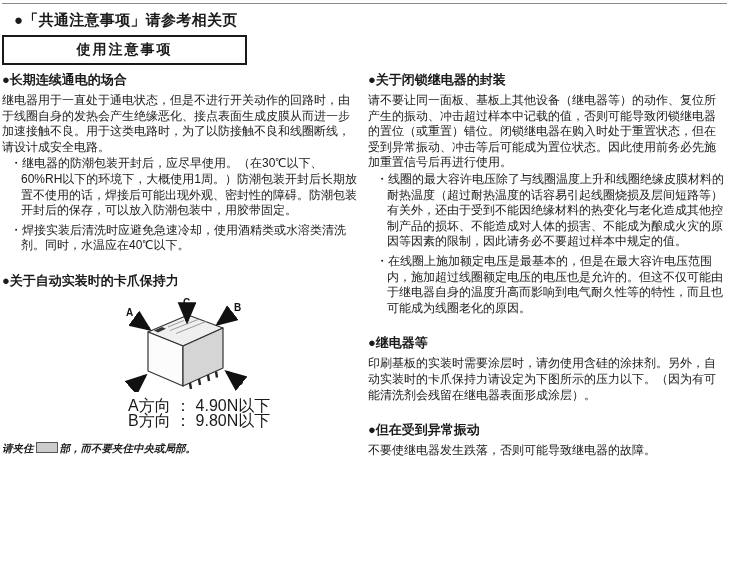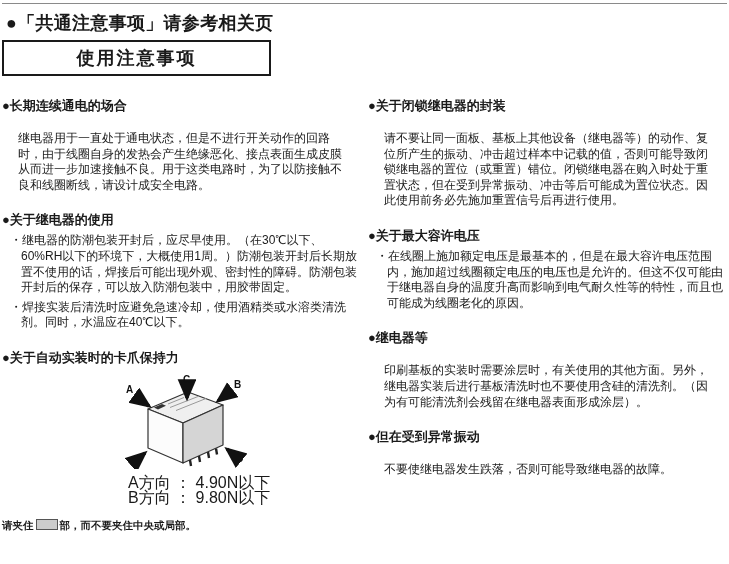--- a/index.html
+++ b/index.html
@@ -1,30 +1,30 @@
 <!DOCTYPE html>
 <html><head>
 <meta charset="utf-8">
 <style>
   html,body{margin:0;padding:0;background:#fff;}
   body{width:729px;height:564px;font-family:"Liberation Sans",sans-serif;color:#1a1a1a;}
   .page{position:relative;width:729px;height:564px;overflow:hidden;box-sizing:border-box;padding:0 2px;}
   .top-rule{border-top:1px solid #8a8a8a;margin-top:3px;}
-  .top-note{font-size:18px;font-weight:bold;margin:7px 0 0 4px;letter-spacing:.3px;}
-  .title-box{width:241px;border:2px solid #1a1a1a;text-align:center;font-size:18px;font-weight:bold;
-             padding:4px 12px;margin:5px 0 0 0;letter-spacing:2px;}
+  .top-note{font-size:15px;font-weight:bold;margin:7px 0 0 12px;letter-spacing:.3px;}
+  .title-box{width:241px;border:2px solid #1a1a1a;text-align:center;font-size:14px;font-weight:bold;
+             padding:4px 0;margin:5px 0 0 0;letter-spacing:2px;}
   .columns{display:flex;gap:9px;margin-top:4px;}
   .col{width:357px;flex:0 0 357px;}
   .heading{font-size:13px;font-weight:bold;margin:18px 0 4px 0;}
-  .heading.first{margin-top:17px;}
-  .body{font-size:12px;line-height:15.6px;margin:16px;}
+  .heading.first{margin-top:2px;}
+  .body{font-size:12px;line-height:15.6px;margin:0;}
   .bullet{font-size:12px;line-height:15.6px;margin:1px 0 4px 8px;padding-left:11px;text-indent:-11px;}
   .diagram{margin:8px 0 0 108px;width:168px;}
   .caption{margin:2px 0 0 126px;font-size:16px;line-height:15px;}
-  .clamp-note{font-size:10.5px;font-weight:bold;margin:14px 0 11px 0;}
+  .clamp-note{font-size:10.5px;font-weight:bold;margin:14px 0 11px 0;font-style:italic;}
   .clamp-box{display:inline-block;width:20px;height:9px;background:#cccccc;border:1px solid #555;
              vertical-align:-1px;margin:0 2px;}
   svg text{font-family:"Liberation Sans",sans-serif;font-size:10px;font-weight:bold;fill:#111;}
 </style>
 </head>
 <body>
 
 <div class="page">
 
   <div class="top-rule"></div>
@@ -33,21 +33,20 @@
 
   <div class="title-box">使用注意事项</div>
 
   <div class="columns">
 
     <div class="col">
 
       <div class="heading first">●长期连续通电的场合</div>
       <p class="body">继电器用于一直处于通电状态，但是不进行开关动作的回路时，由于线圈自身的发热会产生绝缘恶化、接点表面生成皮膜从而进一步加速接触不良。用于这类电路时，为了以防接触不良和线圈断线，请设计成安全电路。</p>
 
-      <div class="heading">●关于继电器的使用</div>
       <p class="bullet">・继电器的防潮包装开封后，应尽早使用。（在30℃以下、60%RH以下的环境下，大概使用1周。）防潮包装开封后长期放置不使用的话，焊接后可能出现外观、密封性的障碍。防潮包装开封后的保存，可以放入防潮包装中，用胶带固定。</p>
       <p class="bullet">・焊接实装后清洗时应避免急速冷却，使用酒精类或水溶类清洗剂。同时，水温应在40℃以下。</p>
 
       <div class="heading">●关于自动实装时的卡爪保持力</div>
 
       <div class="diagram">
         <svg width="168" height="94" viewBox="0 0 168 94">
           <defs>
             <marker id="ah" markerWidth="8" markerHeight="7" refX="5.5" refY="2.75" orient="auto">
               <path d="M0,0 L6.5,2.75 L0,5.5 z" fill="#111"></path>
@@ -94,25 +93,25 @@
 
       <div class="clamp-note"><span>请夹住</span><span class="clamp-box"></span><span>部，而不要夹住中央或局部。</span></div>
 
     </div>
 
     <div class="col">
 
       <div class="heading first">●关于闭锁继电器的封装</div>
       <p class="body">请不要让同一面板、基板上其他设备（继电器等）的动作、复位所产生的振动、冲击超过样本中记载的值，否则可能导致闭锁继电器的置位（或重置）错位。闭锁继电器在购入时处于重置状态，但在受到异常振动、冲击等后可能成为置位状态。因此使用前务必先施加重置信号后再进行使用。</p>
 
-      <div class="heading">●关于最大容许电压</div>
+      <p class="bullet">・线圈的最大容许电压除了与线圈温度上升和线圈绝缘皮膜材料的耐热温度（超过耐热温度的话容易引起线圈烧损及层间短路等）有关外，还由于受到不能因绝缘材料的热变化与老化造成其他控制产品的损坏、不能造成对人体的损害、不能成为酿成火灾的原因等因素的限制，因此请务必不要超过样本中规定的值。</p>
       <p class="bullet">・在线圈上施加额定电压是最基本的，但是在最大容许电压范围内，施加超过线圈额定电压的电压也是允许的。但这不仅可能由于继电器自身的温度升高而影响到电气耐久性等的特性，而且也可能成为线圈老化的原因。</p>
 
       <div class="heading">●继电器等</div>
-      <p class="body">印刷基板的实装时需要涂层时，有关使用的其他方面。另外，继电器实装后进行基板清洗时也不要使用含硅的清洗剂。（因为有可能清洗剂会残留在继电器表面形成涂层）。</p>
+      <p class="body">印刷基板的实装时需要涂层时，请勿使用含硅的涂抹剂。另外，自动实装时的卡爪保持力请设定为下图所示的压力以下。（因为有可能清洗剂会残留在继电器表面形成涂层）。</p>
 
       <div class="heading">●但在受到异常振动</div>
       <p class="body">不要使继电器发生跌落，否则可能导致继电器的故障。</p>
 
     </div>
 
   </div>
 </div>
 
 </body></html>

